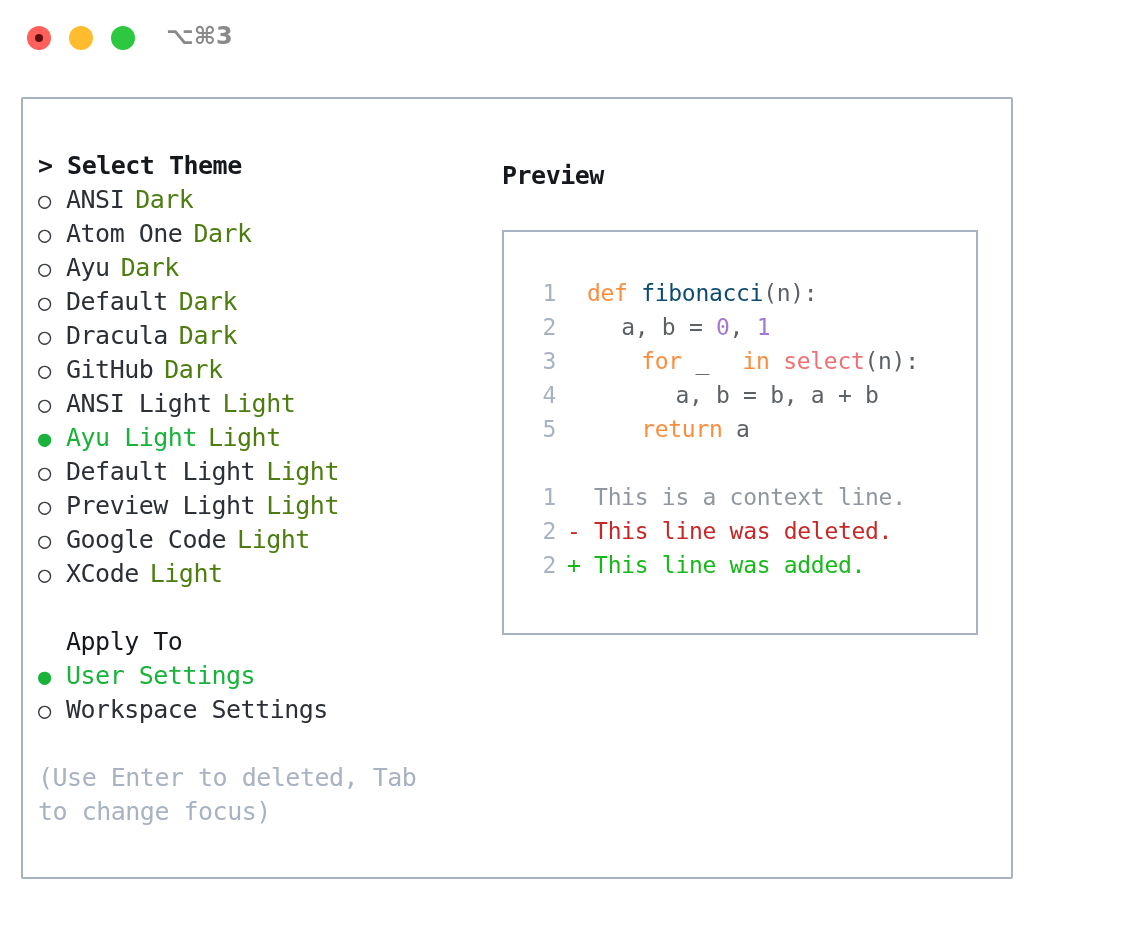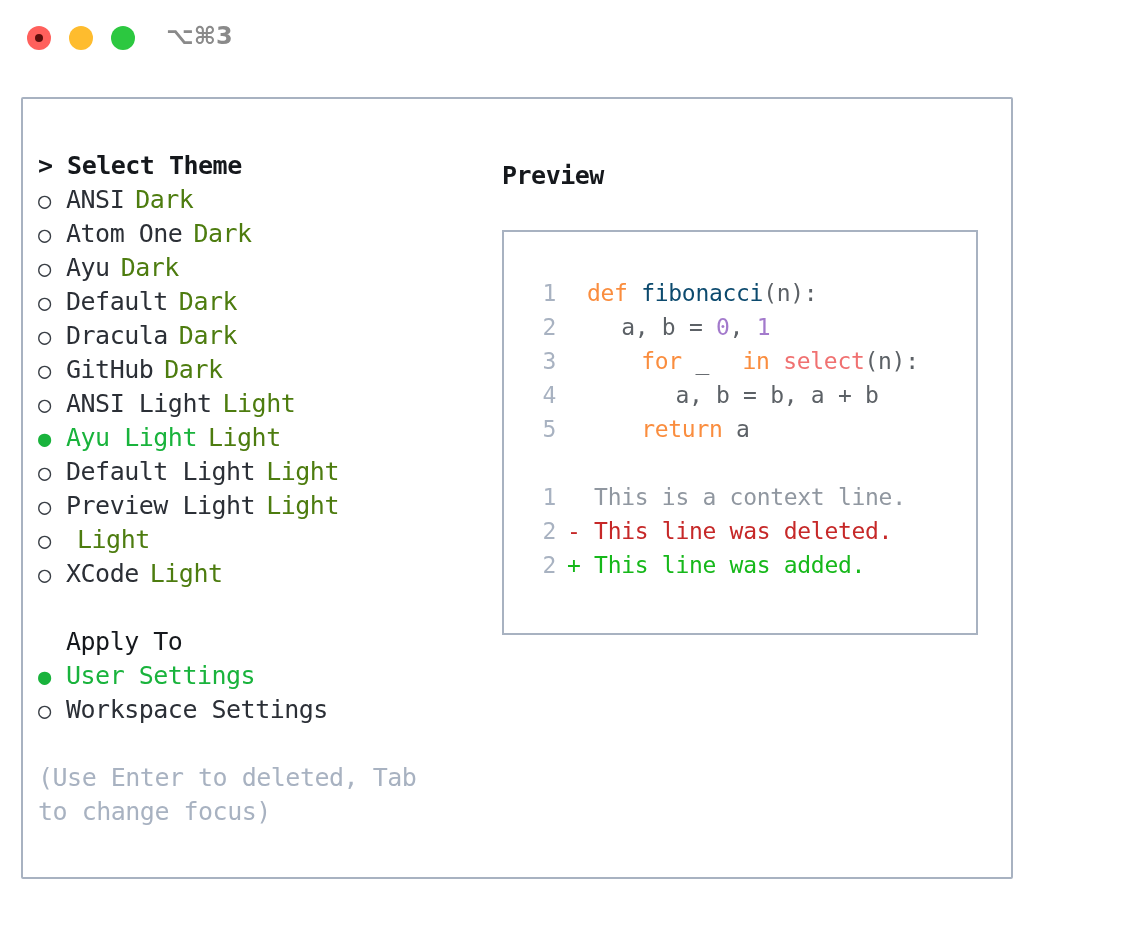--- a/index.html
+++ b/index.html
@@ -233,21 +233,21 @@
             <div class="row"><span class="bullet">○</span><span class="label">ANSI</span><span class="tag">Dark</span></div>
             <div class="row"><span class="bullet">○</span><span class="label">Atom One</span><span class="tag">Dark</span></div>
             <div class="row"><span class="bullet">○</span><span class="label">Ayu</span><span class="tag">Dark</span></div>
             <div class="row"><span class="bullet">○</span><span class="label">Default</span><span class="tag">Dark</span></div>
             <div class="row"><span class="bullet">○</span><span class="label">Dracula</span><span class="tag">Dark</span></div>
             <div class="row"><span class="bullet">○</span><span class="label">GitHub</span><span class="tag">Dark</span></div>
             <div class="row"><span class="bullet">○</span><span class="label">ANSI Light</span><span class="tag">Light</span></div>
             <div class="row selected"><span class="bullet sel">●</span><span class="label">Ayu Light</span><span class="tag">Light</span></div>
             <div class="row"><span class="bullet">○</span><span class="label">Default Light</span><span class="tag">Light</span></div>
             <div class="row"><span class="bullet">○</span><span class="label">Preview Light</span><span class="tag">Light</span></div>
-            <div class="row"><span class="bullet">○</span><span class="tag">Light</span></div>
+            <div class="row"><span class="bullet">○</span><span class="label">Google Code</span><span class="tag">Light</span></div>
             <div class="row"><span class="bullet">○</span><span class="label">XCode</span><span class="tag">Light</span></div>
           </div>
 
         <div class="section-gap"></div>
 
         <div class="subhead">
           <span class="bullet">○</span>
           <span class="label">Apply To</span>
         </div>
 

